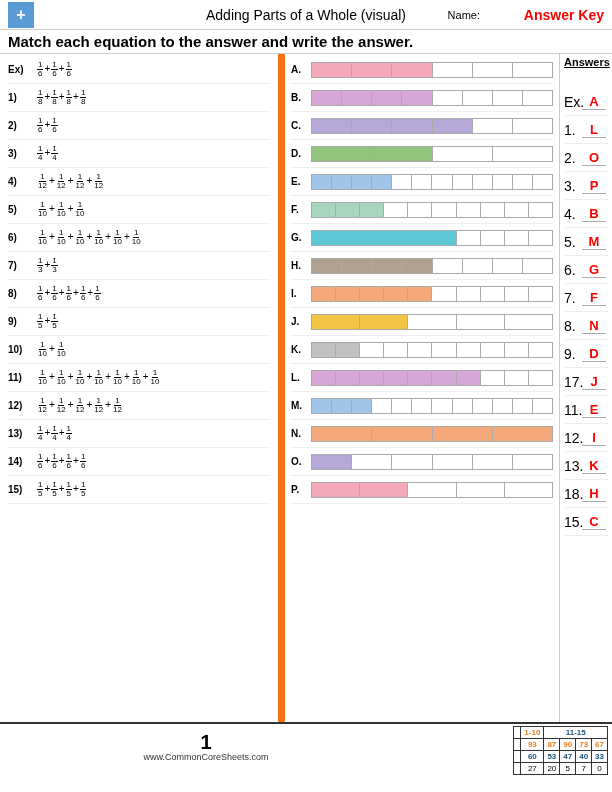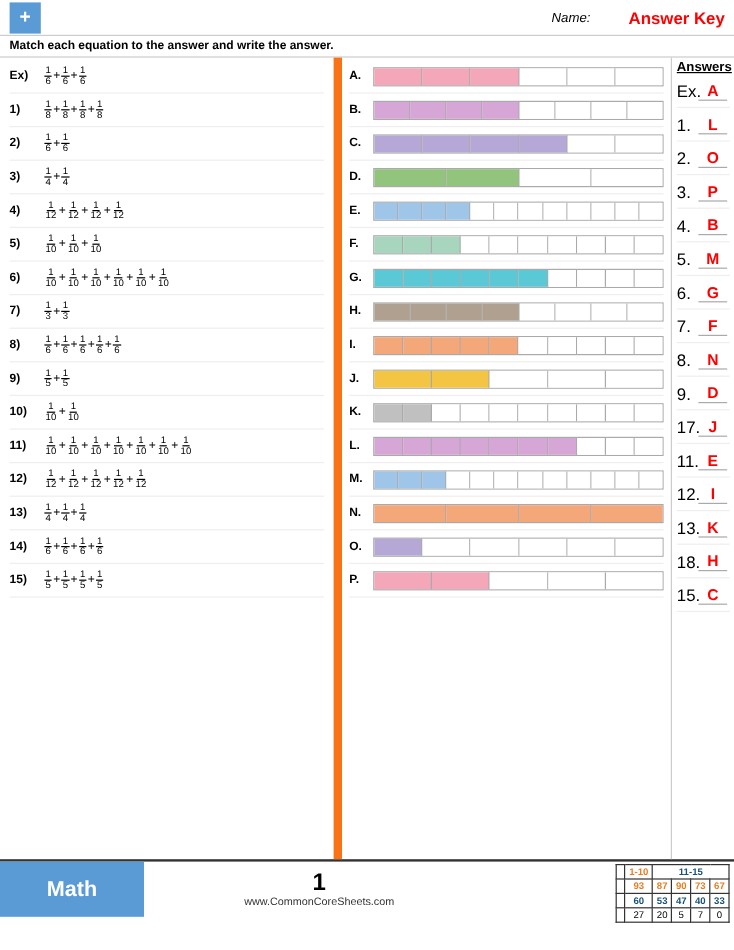--- a/index.html
+++ b/index.html
@@ -36,36 +36,35 @@
       font-weight: bold;
       font-size: 16px;
     }
     .header-title {
       font-size: 14px;
       font-weight: normal;
       text-align: center;
     }
     .header-name {
       position: absolute;
-      right: 120px;
+      right: 132px;
       font-size: 11px;
-      font-style: italic;
     }
     .answer-key {
       position: absolute;
       right: 8px;
       font-size: 14px;
       font-weight: bold;
       color: red;
     }
 
     
     .instructions {
       padding: 3px 8px;
-      font-size: 10px;
+      font-size: 15px;
       font-weight: bold;
       border-bottom: 1px solid #ccc;
     }
 
     
     .main-content {
       display: flex;
       height: calc(792px - 30px - 22px - 48px - 24px);
     }
 
@@ -140,21 +139,21 @@
     
     .answers-section {
       width: 52px;
       padding: 2px 4px;
     }
     .answers-title {
       text-align: center;
       font-size: 11px;
       font-weight: bold;
       text-decoration: underline;
-      margin-bottom: 0;
+      margin-bottom: 20px;
     }
     .answer-row {
       display: flex;
       align-items: center;
       min-height: 28px;
       border-bottom: 1px solid #eee;
     }
     .answer-num {
       font-size: 14px;
       width: 16px;
@@ -229,20 +228,21 @@
     .score-orange { color: #e67e22; font-weight: bold; }
     .score-blue { color: #1a5276; font-weight: bold; }
   </style>
 </head>
 <body>
 
 <div class="header">
   <div class="header-logo">
     <span>+</span>
   </div>
+  <span class="header-title">Adding Parts of a Whole (visual)</span>
   <span class="header-name">Name:</span>
   <span class="answer-key">Answer Key</span>
 </div>
 
 <div class="instructions">Match each equation to the answer and write the answer.</div>
 
 <div class="main-content">
 
   <div class="equations-section" id="eq-section">
       <div class="eq-row">
@@ -792,21 +792,20 @@
           <div class="answer-line">
             <span class="answer-letter red" style="color: red;">C</span>
           </div>
         </div>
       </div>
   </div>
 
 </div>
 
 <div class="footer">
-  <div class="footer-math">Math</div>
   <div class="footer-middle">
     <div class="footer-page">1</div>
     <div class="footer-url">www.CommonCoreSheets.com</div>
   </div>
   <div class="footer-right">
     <table class="score-table">
       <tbody>
           <tr>
         <td></td>
         <td class="score-orange">1-10</td>

